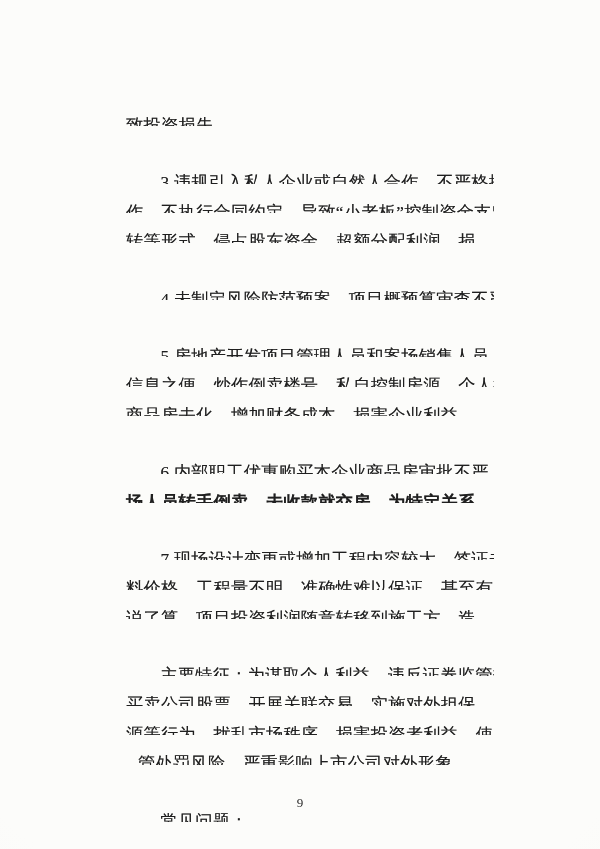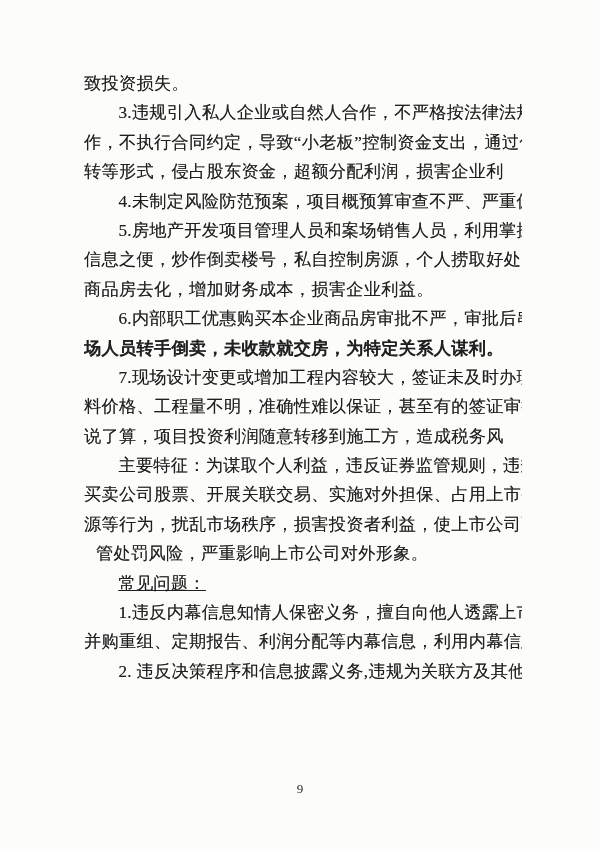--- a/index.html
+++ b/index.html
@@ -1,15 +1,15 @@
 <!DOCTYPE html>
 <html><head>
 <meta charset="utf-8">
 <style>
-  * { margin: 0; padding: 0; box-sizing: border-box; }
+  * { margin: 0; padding: 14px; box-sizing: border-box; }
   html, body { width: 600px; height: 849px; overflow: hidden; }
   body {
     font-family: "Liberation Serif", "DejaVu Serif", serif;
     background: #f5f5f2;
   }
   .page {
     position: absolute;
     left: 0; top: 0;
     width: 600px; height: 849px;
     background: radial-gradient(ellipse 130% 110% at 50% 45%, #fcfcfa 60%, #f6f6f3 100%);

